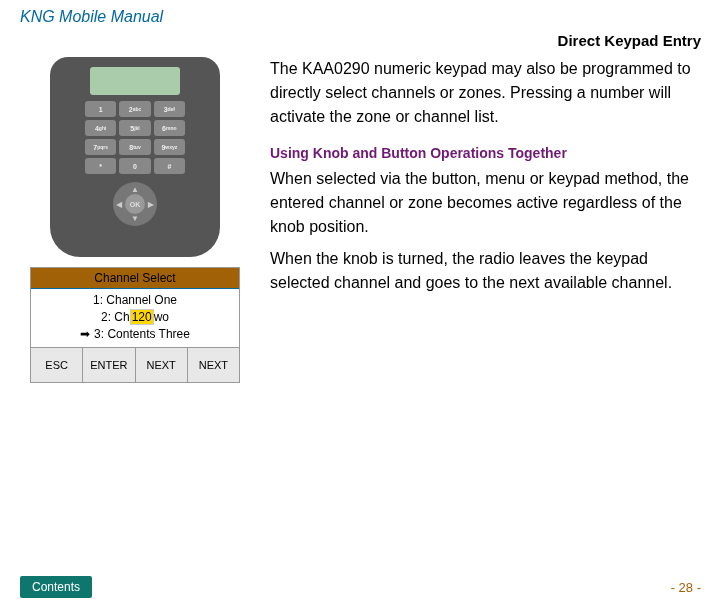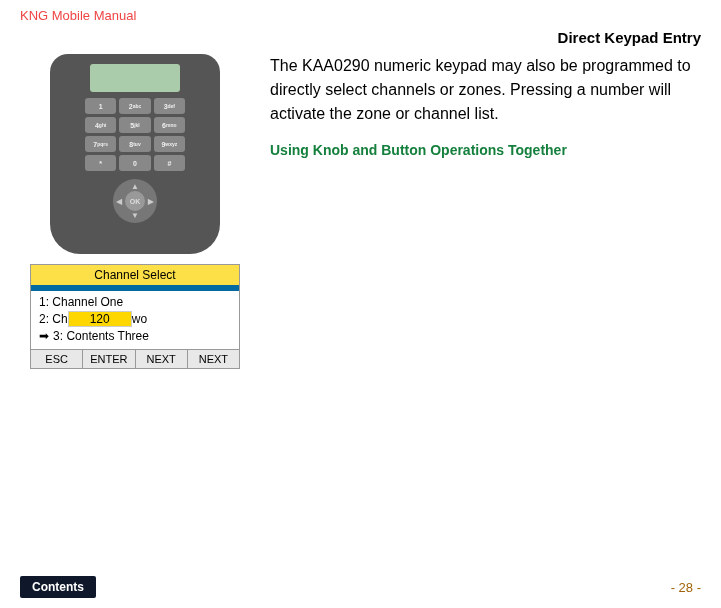--- a/index.html
+++ b/index.html
@@ -7,22 +7,23 @@
       width: 721px;
       height: 608px;
       font-family: Arial, sans-serif;
       font-size: 13px;
       background: #fff;
       overflow: hidden;
       position: relative;
     }
     .page-header {
       padding: 8px 20px 2px 20px;
-      font-size: 13px;
-      color: #ef4444;
+      font-size: 16px;
+      color: #0369a1;
+      font-style: italic;
     }
     .section-title {
       padding: 4px 20px 8px 20px;
       font-size: 15px;
       font-weight: bold;
       color: #000;
       text-align: right;
     }
     .main-content {
       display: flex;
@@ -44,21 +45,21 @@
       font-size: 16px;
       line-height: 1.5;
       color: #000;
       margin-bottom: 8px;
     }
     .subsection-title {
       font-size: 14px;
       font-weight: bold;
       margin-top: 16px;
       margin-bottom: 6px;
-      color: #15803d;
+      color: #701a75;
     }
 
     
     .radio-device {
       width: 170px;
       height: 200px;
       background: #555;
       border-radius: 18px 18px 30px 30px;
       position: relative;
       display: flex;
@@ -127,56 +128,57 @@
     
     .channel-select-box {
       width: 210px;
       border: 1px solid #999;
       background: #fff;
       font-size: 12px;
       margin-top: 2px;
     }
     .channel-select-title {
       text-align: center;
-      border-bottom: 6px solid #0369a1;
+      border-bottom: 1px solid #0369a1;
       padding: 3px 6px;
       font-size: 12px;
-      background: #fde047;
+      background: #a16207;
     }
     .channel-list {
       padding: 3px 8px;
     }
     .channel-item {
       padding: 1px 0;
       display: flex;
       align-items: center;
       font-size: 12px;
+      justify-content: center;
     }
     .channel-arrow {
       margin-right: 4px;
       font-size: 12px;
     }
     .channel-item.selected {
       font-weight: normal;
     }
     .channel-highlight {
       display: inline-block;
       background: #ffd700;
-      padding: 0 21px;
+      padding: 0 1px;
       border: 1px solid #ccc;
     }
     .channel-buttons {
       display: flex;
       border-top: 1px solid #999;
       margin-top: 2px;
     }
     .channel-btn {
       flex: 1;
       text-align: center;
-      padding: 3px 2px;
+      padding: 11px 2px;
       font-size: 11px;
       border-right: 1px solid #999;
       background: #e8e8e8;
       cursor: pointer;
     }
     .channel-btn:last-child {
       border-right: none;
     }
 
     
@@ -184,26 +186,25 @@
       position: absolute;
       bottom: 10px;
       left: 0;
       right: 0;
       display: flex;
       justify-content: space-between;
       align-items: center;
       padding: 0 20px;
     }
     .contents-btn {
-      background: #0f172a;
+      background: #0f766e;
       color: #fff;
       padding: 4px 12px;
       font-size: 12px;
       border-radius: 2px;
-      font-weight: bold;
     }
     .page-number {
       font-size: 13px;
       color: #a16207;
     }
   </style>
 </head>
 <body>
 
 <div class="page-header">
@@ -263,20 +264,22 @@
         <div class="channel-btn">NEXT</div>
       </div>
     </div>
   </div>
 
   <div class="right-panel">
     <p>The KAA0290 numeric keypad may also be programmed to directly select channels or zones. Pressing a number will activate the zone or channel list.</p>
 
     <div class="subsection-title">Using Knob and Button Operations Together</div>
 
-
+    <p>When selected via the button, menu or keypad method, the entered channel or zone becomes active regardless of the knob position.</p>
+
+    <p>When the knob is turned, the radio leaves the keypad selected channel and goes to the next available channel.</p>
   </div>
 </div>
 
 <div class="footer">
   <div class="contents-btn">Contents</div>
   <div class="page-number">- 28 -</div>
 </div>
 
 </body></html>

